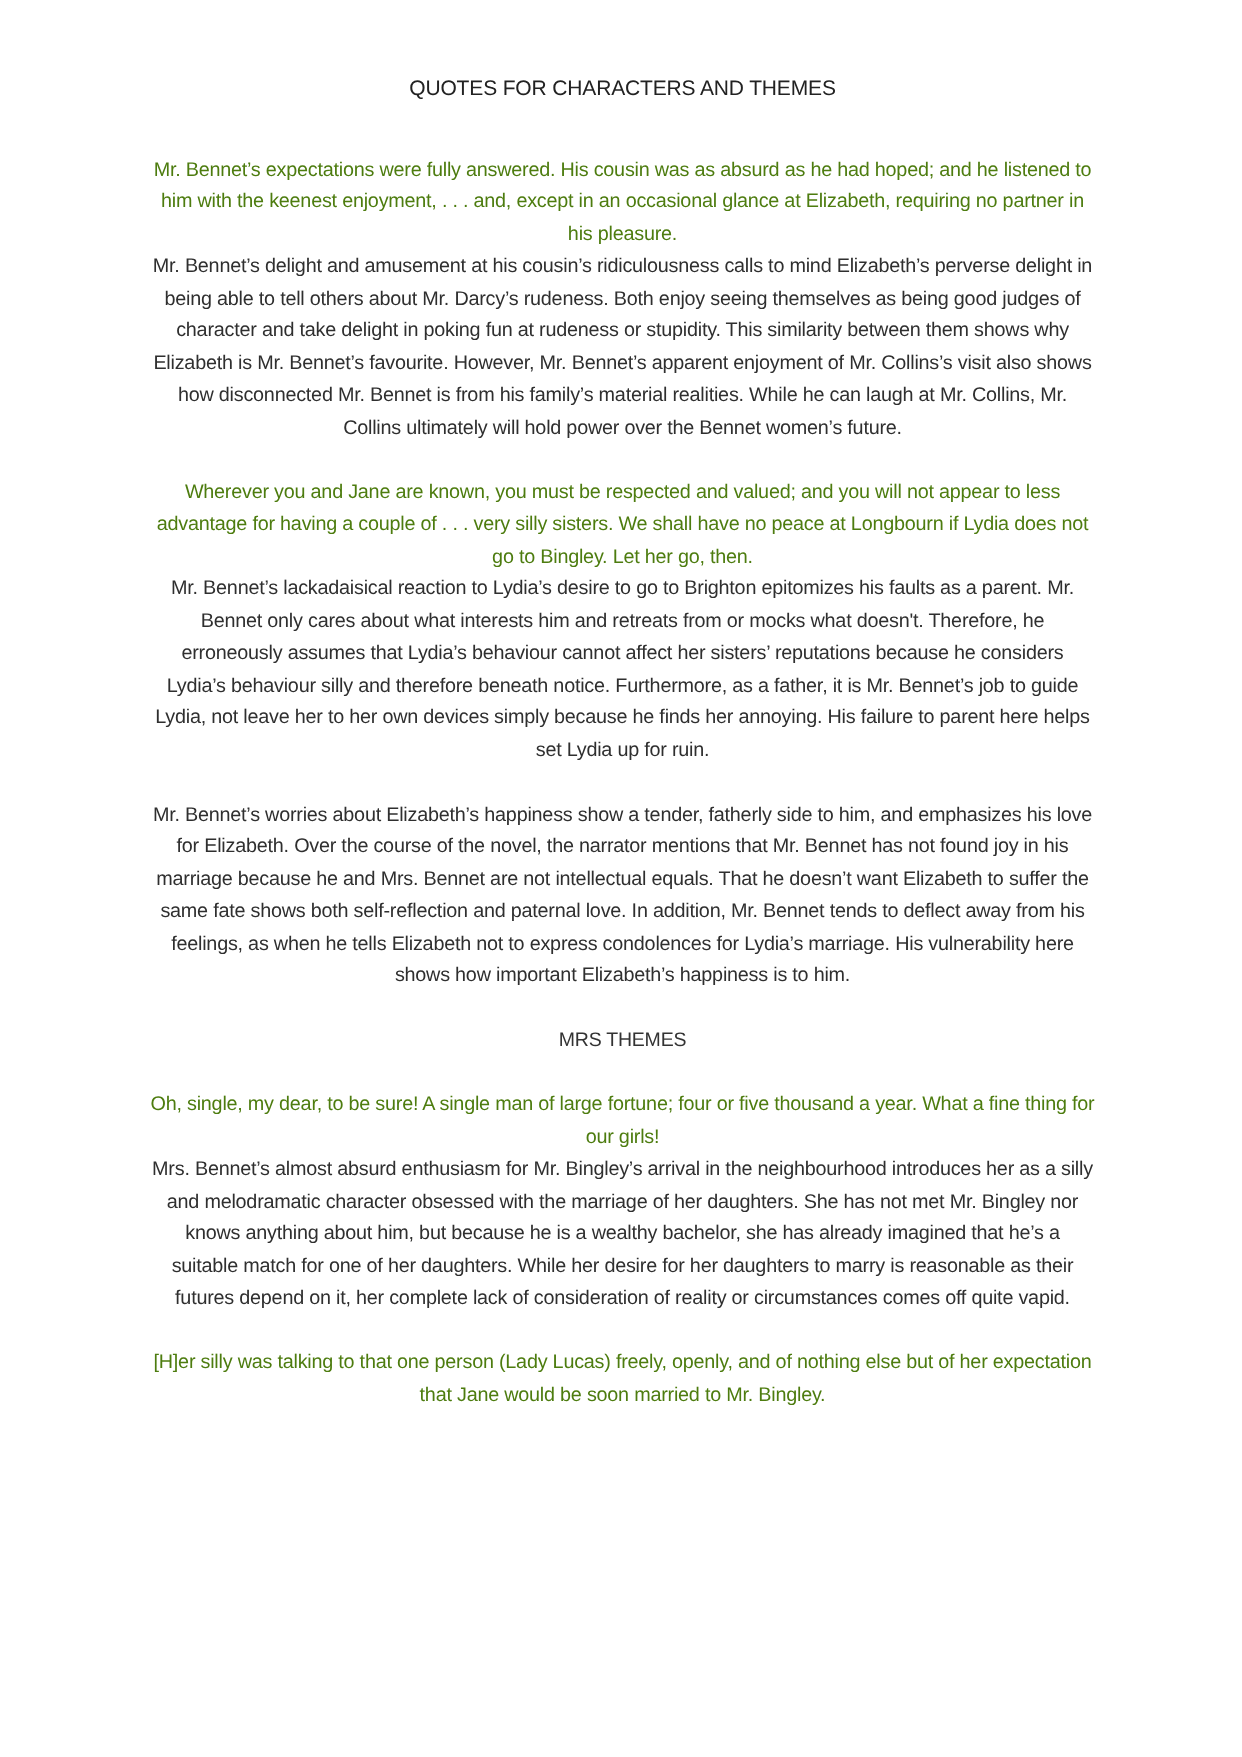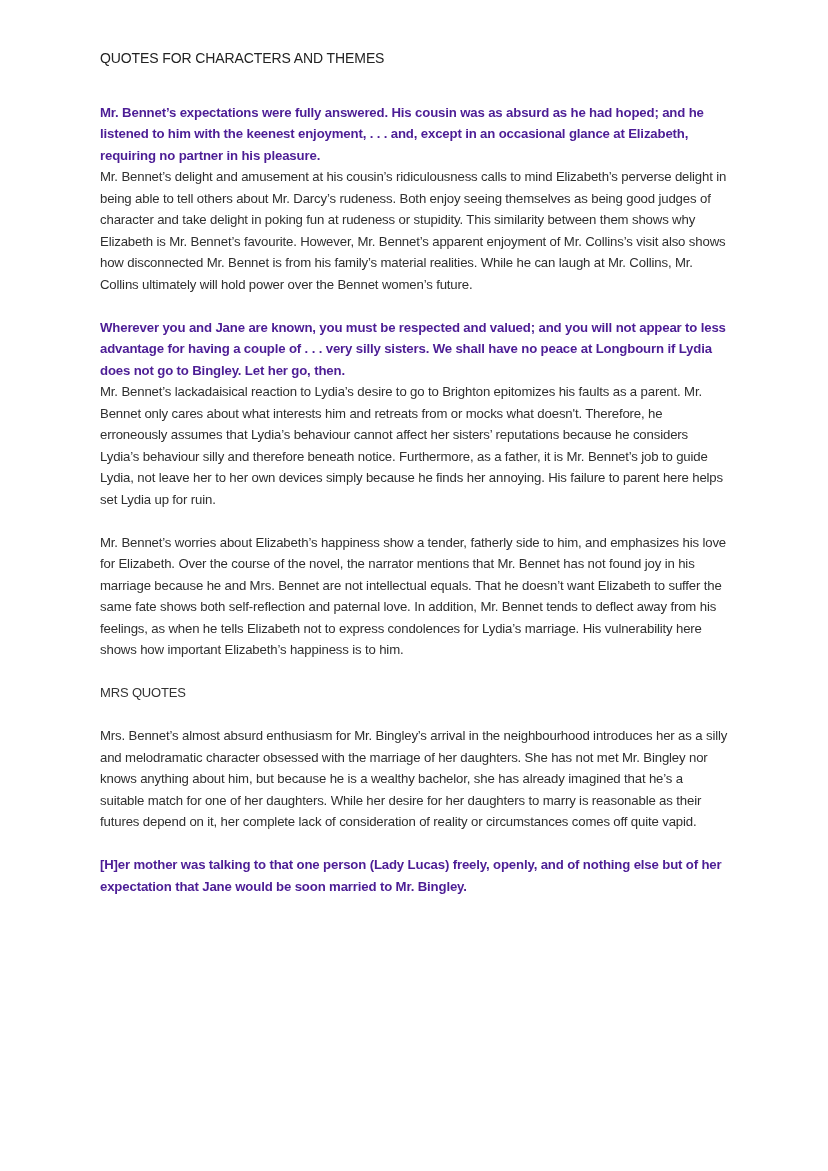--- a/index.html
+++ b/index.html
@@ -4,25 +4,26 @@
   <style>
     html, body { margin: 0; padding: 0; background: #ffffff; }
     body { width: 828px; height: 1171px; position: relative; overflow: hidden; }
     .page {
       position: absolute; left: 100px; top: 48px; width: 630px;
       font-family: "Liberation Sans", sans-serif;
       color: #2f2f2f;
       font-size: 13.2px;
       line-height: 21.5px;
       letter-spacing: -0.15px;
+      text-align: center;
     }
     .title { font-size: 14px; margin: 0 0 32px 0; color: #222; letter-spacing: -0.1px; }
     .section-heading { font-size: 13px; margin: 0 0 21.5px 0; color: #333; }
     .block { margin: 0 0 21.5px 0; }
-    .quote { font-weight: bold; color: #4c1d95; margin: 0; }
+    .quote { font-weight: normal; color: #4d7c0f; margin: 0; }
     .commentary { margin: 0; }
   </style>
 </head>
 <body>
 
 <div class="page">
   <p class="title">QUOTES FOR CHARACTERS AND THEMES</p>
 
   <div>
     <div class="block">
@@ -32,21 +33,22 @@
     <div class="block">
       <p class="quote">Wherever you and Jane are known, you must be respected and valued; and you will not appear to less advantage for having a couple of . . . very silly sisters. We shall have no peace at Longbourn if Lydia does not go to Bingley. Let her go, then.</p>
       <p class="commentary">Mr. Bennet’s lackadaisical reaction to Lydia’s desire to go to Brighton epitomizes his faults as a parent. Mr. Bennet only cares about what interests him and retreats from or mocks what doesn't. Therefore, he erroneously assumes that Lydia’s behaviour cannot affect her sisters’ reputations because he considers Lydia’s behaviour silly and therefore beneath notice. Furthermore, as a father, it is Mr. Bennet’s job to guide Lydia, not leave her to her own devices simply because he finds her annoying. His failure to parent here helps set Lydia up for ruin.</p>
     </div>
     <div class="block">
       <p class="commentary">Mr. Bennet’s worries about Elizabeth’s happiness show a tender, fatherly side to him, and emphasizes his love for Elizabeth. Over the course of the novel, the narrator mentions that Mr. Bennet has not found joy in his marriage because he and Mrs. Bennet are not intellectual equals. That he doesn’t want Elizabeth to suffer the same fate shows both self-reflection and paternal love. In addition, Mr. Bennet tends to deflect away from his feelings, as when he tells Elizabeth not to express condolences for Lydia’s marriage. His vulnerability here shows how important Elizabeth’s happiness is to him.</p>
     </div>
   </div>
 
   <div>
-    <p class="section-heading">MRS QUOTES</p>
+    <p class="section-heading">MRS THEMES</p>
     <div class="block">
+      <p class="quote">Oh, single, my dear, to be sure! A single man of large fortune; four or five thousand a year. What a fine thing for our girls!</p>
       <p class="commentary">Mrs. Bennet’s almost absurd enthusiasm for Mr. Bingley’s arrival in the neighbourhood introduces her as a silly and melodramatic character obsessed with the marriage of her daughters. She has not met Mr. Bingley nor knows anything about him, but because he is a wealthy bachelor, she has already imagined that he’s a suitable match for one of her daughters. While her desire for her daughters to marry is reasonable as their futures depend on it, her complete lack of consideration of reality or circumstances comes off quite vapid.</p>
     </div>
     <div class="block">
-      <p class="quote">[H]er mother was talking to that one person (Lady Lucas) freely, openly, and of nothing else but of her expectation that Jane would be soon married to Mr. Bingley.</p>
+      <p class="quote">[H]er silly was talking to that one person (Lady Lucas) freely, openly, and of nothing else but of her expectation that Jane would be soon married to Mr. Bingley.</p>
     </div>
   </div>
 </div>
 
 </body></html>

